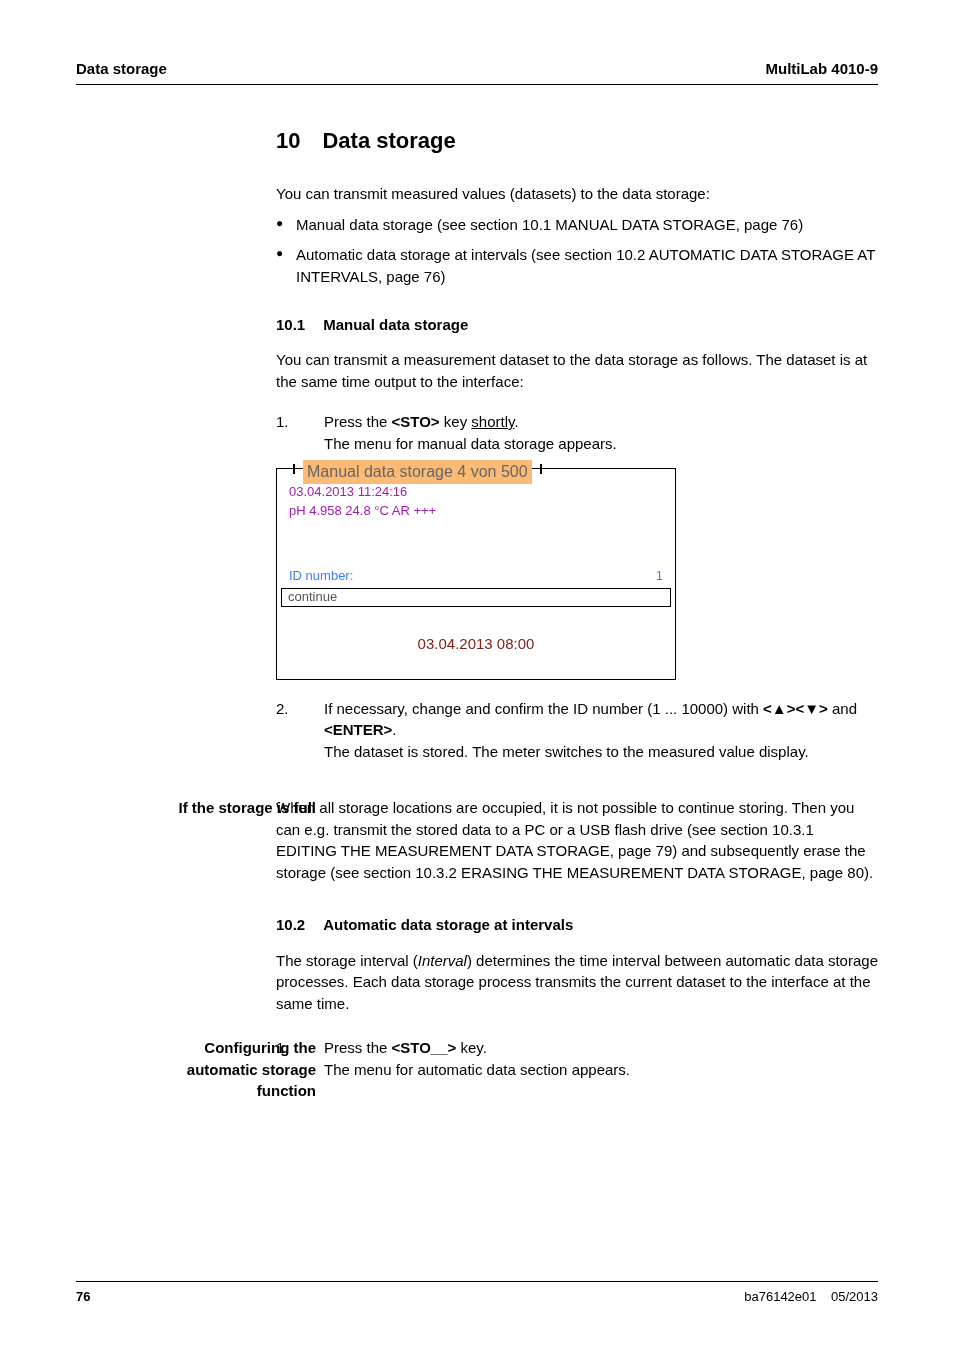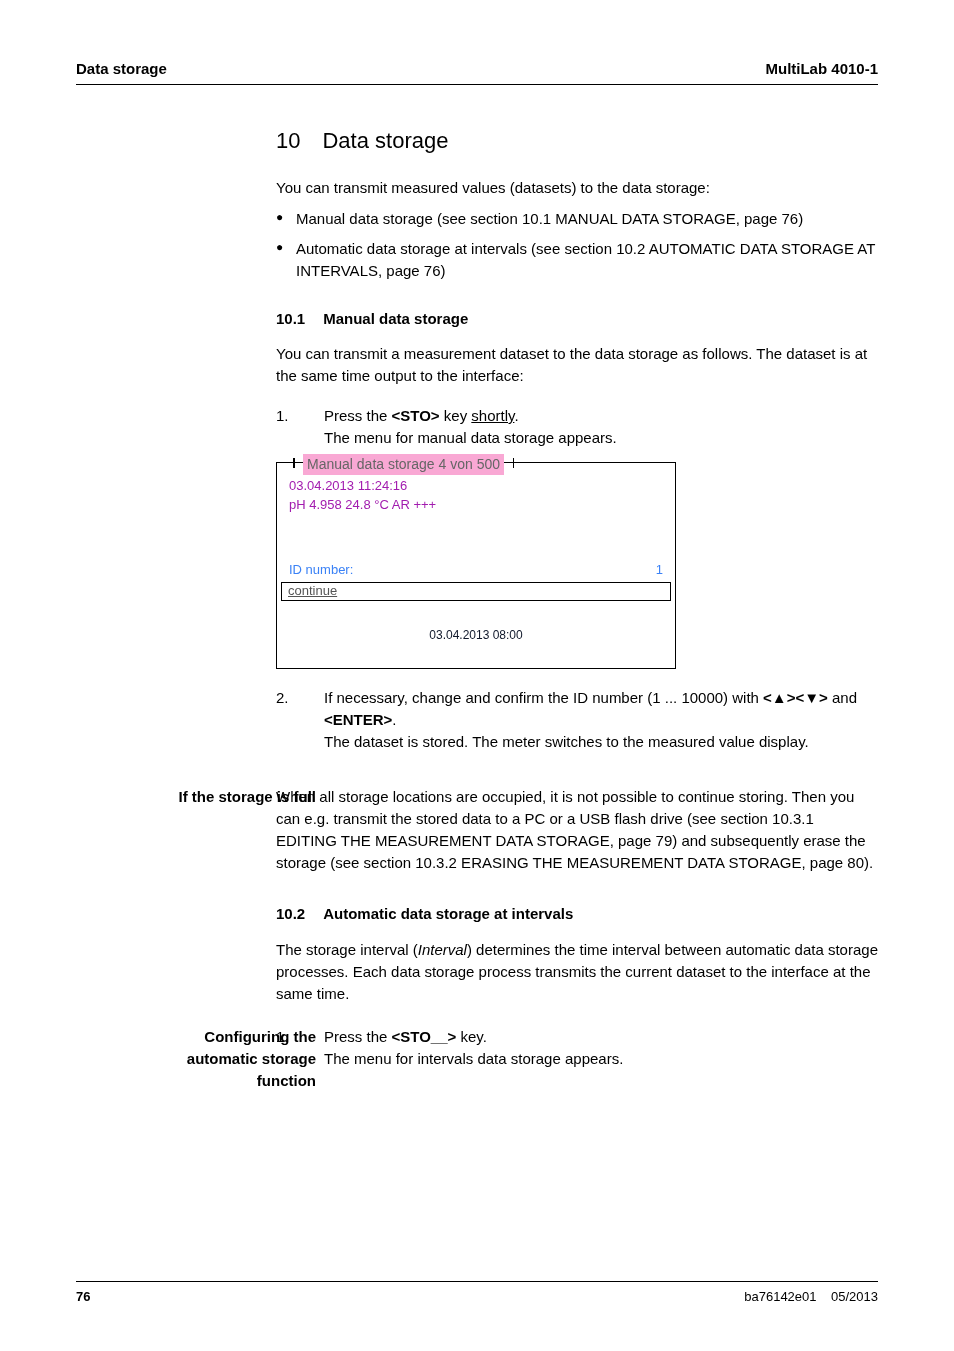--- a/index.html
+++ b/index.html
@@ -16,21 +16,21 @@
     }
     .header {
       display: flex;
       justify-content: space-between;
       font-weight: bold;
       font-size: 15px;
       margin-bottom: 4px;
     }
     .hr { border: none; border-top: 1px solid #000; margin-bottom: 40px; }
     .content { margin-left: 200px; }
-    h1 { font-size: 22px; font-weight: normal; margin-bottom: 20px; }
+    h1 { font-size: 22px; font-weight: bold; margin-bottom: 26px; }
     h1 .num { display: inline-block; margin-right: 22px; }
     .intro { margin-bottom: 10px; }
     ul.bullets { list-style: none; margin-bottom: 26px; }
     ul.bullets li { position: relative; padding-left: 20px; margin-bottom: 8px; }
     ul.bullets li::before { content: "●"; position: absolute; left: 0; top: 0; font-size: 12px; line-height: 1.6; }
     .smallcaps { font-variant: small-caps; margin-top: 13px; }
     h2 { font-size: 15px; font-weight: bold; margin-bottom: 14px; }
     h2 .num { display: inline-block; margin-right: 18px; }
     .para { margin-bottom: 18px; }
     .step { display: flex; margin-bottom: 14px; }
@@ -43,24 +43,24 @@
       border: 1.5px solid #000;
       margin: 6px 0 18px 0;
       font-size: 13px;
       position: relative;
       padding-bottom: 24px;
     }
     .device .titlebox {
       position: absolute;
       top: -9px;
       left: 26px;
-      background: #f9a8d4;
+      background: #fdba74;
       color: #666;
       padding: 0 4px;
-      font-size: 14px;
+      font-size: 16px;
       text-align: center;
     }
     .device .titlebox::before {
       content: "";
       position: absolute;
       left: -10px;
       top: 4px;
       width: 1.5px;
       height: 10px;
       background: #000;
@@ -76,23 +76,22 @@
     }
     .device .inner { padding: 14px 12px 8px; color: #a21caf; }
     .device .idrow { display: flex; justify-content: space-between; padding: 0 12px; color: #3b82f6; margin-top: 38px; }
     .device .controw {
       margin: 2px 4px 0;
       border: 1px solid #000;
       padding: 0 6px;
       color: #555;
       font-size: 13px;
       line-height: 1.3;
-      text-decoration: underline;
-    }
-    .device .ts { text-align: center; color: #0f172a; margin-top: 26px; font-size: 12px; }
+    }
+    .device .ts { text-align: center; color: #7f1d1d; margin-top: 26px; font-size: 15px; }
 
     .sidelabel {
       position: absolute;
       left: 66px;
       width: 186px;
       text-align: right;
       font-weight: bold;
       font-size: 15px;
       padding-right: 12px;
     }
@@ -105,21 +104,21 @@
       bottom: 44px;
     }
     .footer .fhr { border: none; border-top: 1px solid #000; margin-bottom: 6px; }
     .footer .frow { display: flex; justify-content: space-between; font-size: 13px; }
   </style>
 </head>
 <body>
 
 <div class="header">
   <span>Data storage</span>
-  <span>MultiLab 4010-1</span>
+  <span>MultiLab 4010-9</span>
 </div>
 <hr class="hr">
 
 <div class="content">
 
   <h1>
     <span class="num">10</span><span>Data storage</span>
   </h1>
 
   <p class="intro">You can transmit measured values (datasets) to the data storage:</p>
@@ -184,21 +183,21 @@
   </div>
 </div>
 
 <div class="section-block">
   <div class="sidelabel" style="top:0;">Configuring the automatic storage function</div>
   <div class="content">
     <div class="step">
       <div class="n">1.</div>
       <div class="body">
         <span>Press the </span><b>&lt;STO__&gt;</b><span> key.</span><br>
-        <span>The menu for intervals data storage appears.</span>
+        <span>The menu for automatic data section appears.</span>
       </div>
     </div>
   </div>
 </div>
 
 <div class="footer">
   <hr class="fhr">
   <div class="frow">
     <b>76</b>
     <span><span>ba76142e01</span>&nbsp;&nbsp;&nbsp;&nbsp;<span>05/2013</span></span>

